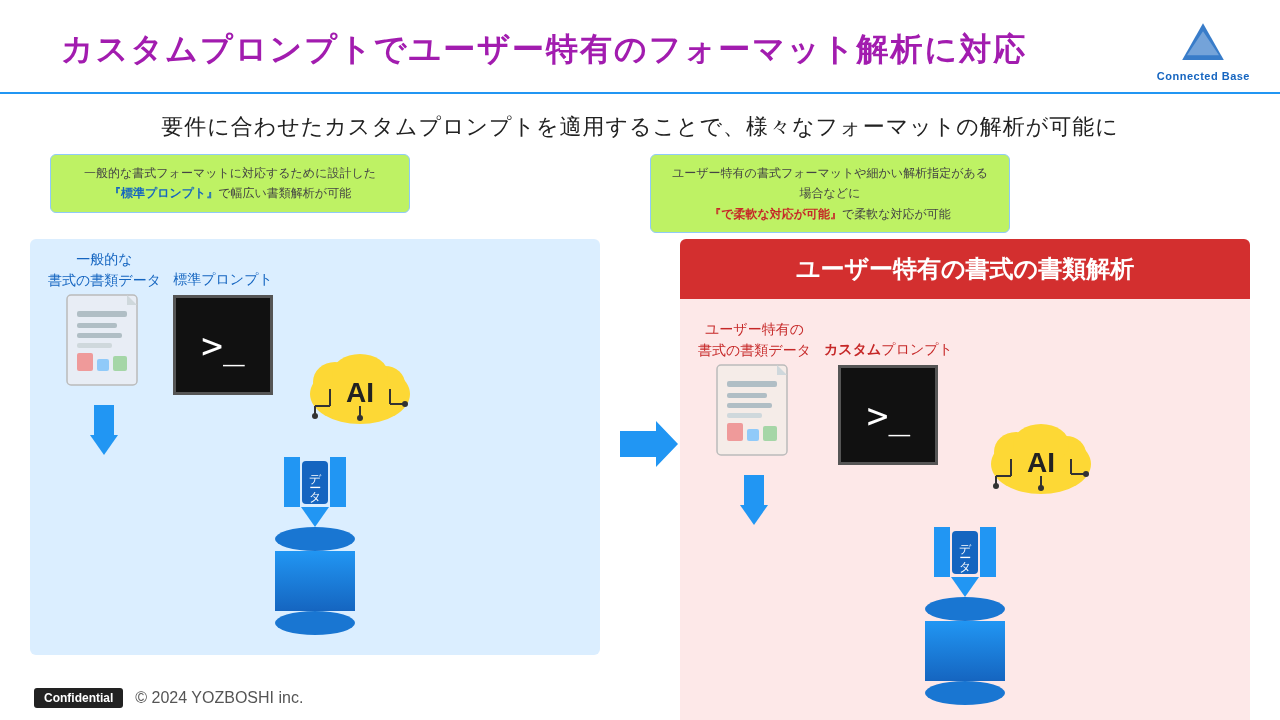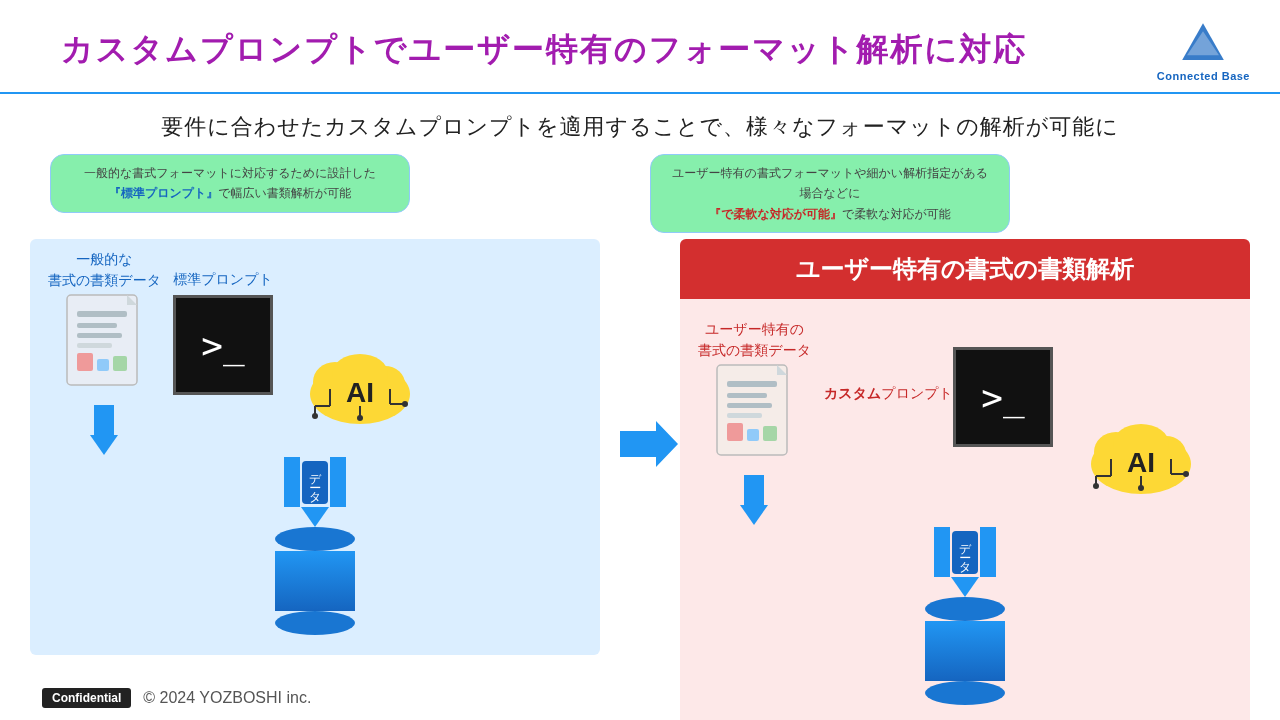--- a/index.html
+++ b/index.html
@@ -85,22 +85,22 @@
       text-align: center;
       font-size: 24px;
       font-weight: bold;
       color: #fff;
       margin-bottom: 10px;
     }
     .panel-header-blue { background: #2196F3; }
     .panel-header-red { background: #d32f2f; }
     .info-box {
       border: 1.5px solid #90CAF9;
-      border-radius: 14px;
-      background: #86efac;
+      border-radius: 6px;
+      background: #bef264;
       padding: 8px 18px;
       font-size: 12px;
       color: #444;
       text-align: center;
       max-width: 360px;
       line-height: 1.7;
     }
     .info-box .highlight-blue { color: #1565C0; font-weight: bold; }
     .info-box .highlight-red { color: #c62828; font-weight: bold; }
 
@@ -189,21 +189,21 @@
       color: #1565C0;
       font-weight: normal;
       text-align: center;
     }
     .prompt-label-custom { color: #c62828; }
 
     
     #footer {
       position: absolute;
       bottom: 12px;
-      left: 12px;
+      left: 4px;
       right: 0;
       display: flex;
       align-items: center;
       padding: 0 30px;
       gap: 12px;
     }
     .confidential-badge {
       background: #222;
       color: #fff;
       font-size: 12px;
@@ -402,21 +402,21 @@
           <polygon points="68,4 78,14 68,14" fill="#cfd8dc"></polygon>
         </svg>
         <div style="margin-top:4px;">
           <div class="v-arrow-container">
             <div style="width:20px;height:30px;background:#2196F3;"></div>
             <div class="v-arrow-head"></div>
           </div>
         </div>
       </div>
 
-      <div style="display:flex;flex-direction:row;align-items:center;margin-top:22px;">
+      <div style="display:flex;flex-direction:column;align-items:center;margin-top:22px;">
         <div class="prompt-label prompt-label-custom">
           <span style="color:#c62828;font-weight:bold;">カスタム</span><span>プロンプト</span>
         </div>
         <div class="terminal-box" style="margin-top:6px;">
           <span class="terminal-inner">&gt;_</span>
         </div>
       </div>
 
       <div style="display:flex;flex-direction:column;align-items:center;margin-top:85px;margin-left:10px;">
         <svg width="130" height="100" viewBox="0 0 130 100">

